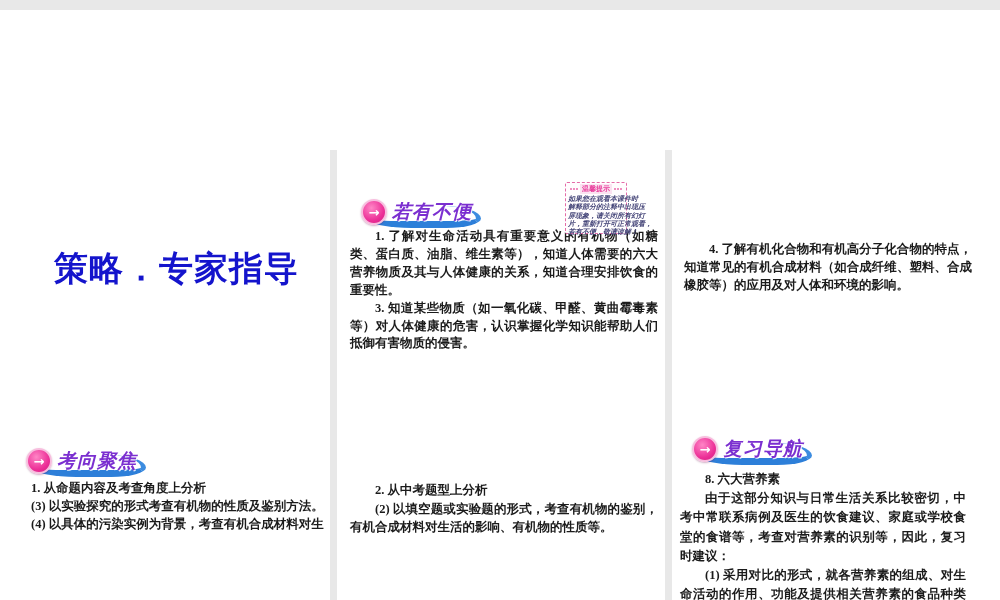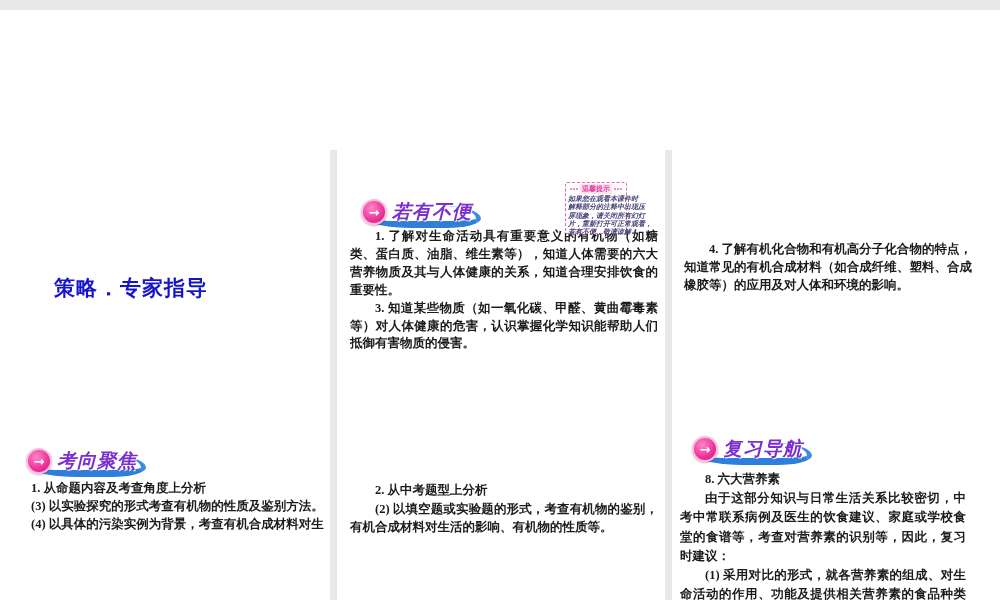--- a/index.html
+++ b/index.html
@@ -20,22 +20,22 @@
   #panel-strategy        { left: 0;     top: 156px; width: 330px; height: 244px; }
   #panel-curriculum      { left: 337px; top: 156px; width: 328px; height: 244px; }
   #panel-curriculum-cont { left: 672px; top: 156px; width: 328px; height: 244px; }
   #panel-exam-focus      { left: 0;     top: 410px; width: 330px; height: 190px; }
   #panel-exam-focus-cont { left: 337px; top: 410px; width: 328px; height: 190px; }
   #panel-review-nav      { left: 672px; top: 410px; width: 328px; height: 190px; }
 
   .slide-title {
     position: absolute; left: 54px; top: 90px;
     font-family: "Liberation Sans", "DejaVu Sans", sans-serif;
-    font-weight: 700; font-size: 21px; letter-spacing: 1px;
-    color: #1414cc; white-space: nowrap; margin-top: 28px;
+    font-weight: 700; font-size: 34px; letter-spacing: 1px;
+    color: #1414cc; white-space: nowrap;
   }
 
   
   .badge { position: absolute; display: flex; align-items: center; height: 36px; }
   .badge-swoosh {
     position: absolute; left: 9px; right: -3px; top: 12px; height: 22px;
     border-bottom: 7px solid #2d7fd9;
     border-right: 5px solid #3c8ce0;
     border-left: 4px solid #2d7fd9;
     border-radius: 45% 55% 50% 60% / 60% 90% 70% 60%;

